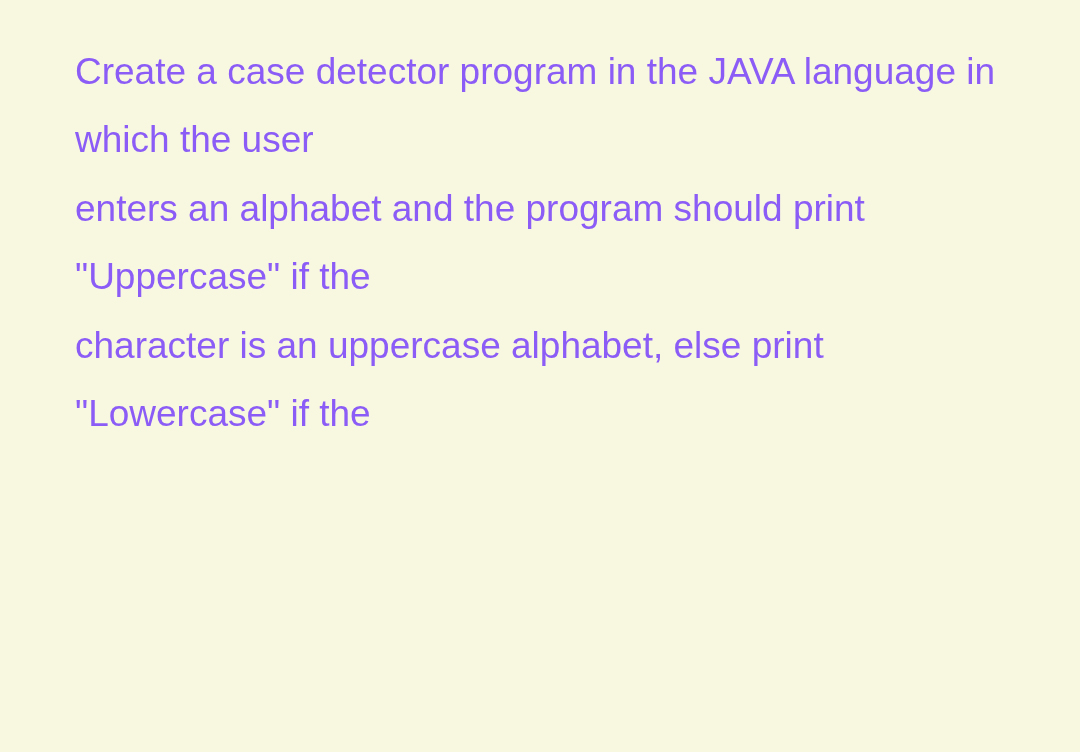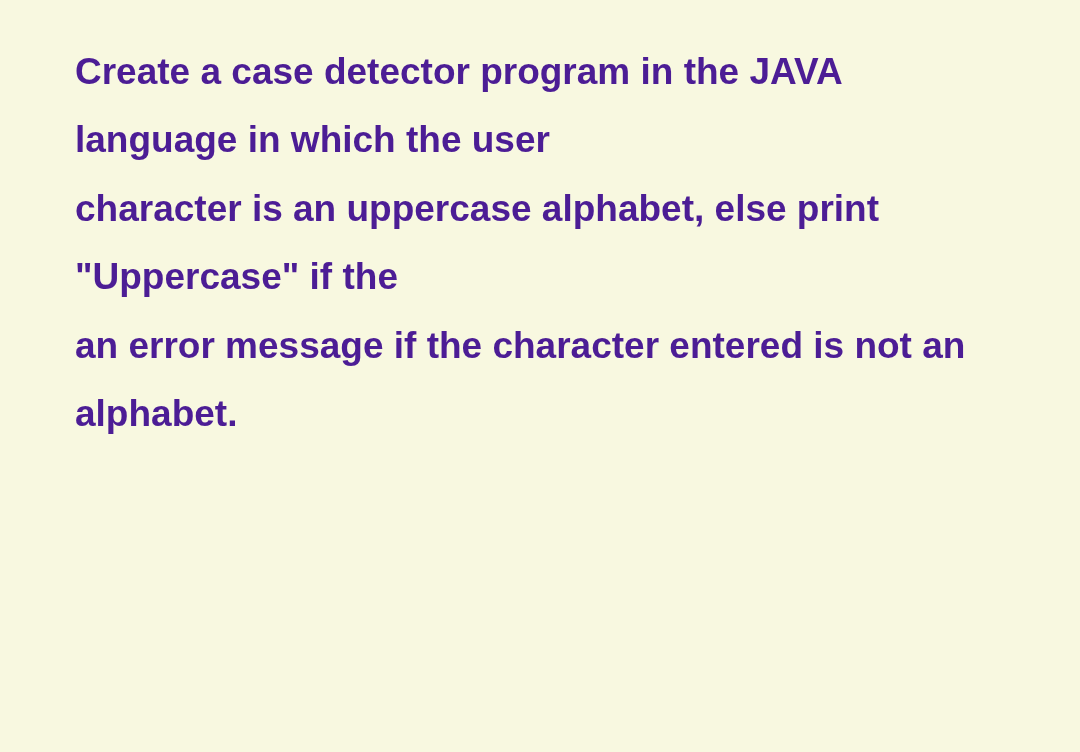--- a/index.html
+++ b/index.html
@@ -9,26 +9,26 @@
     }
     body {
       width: 1080px;
       height: 752px;
       background-color: #f8f8e0;
       font-family: Arial, Helvetica, sans-serif;
       padding: 38px 75px;
       overflow: hidden;
     }
     .content {
-      color: #4c1d95;
+      color: #8b5cf6;
       font-size: 37px;
       line-height: 1.85;
-      font-weight: 700;
+      font-weight: 400;
     }
   </style>
 </head>
 <body>
 
 <div class="content">
   <div>Create a case detector program in the JAVA language in which the user</div>
-  <div>character is an uppercase alphabet, else print "Uppercase" if the</div>
-  <div>an error message if the character entered is not an alphabet.</div>
+  <div>enters an alphabet and the program should print "Uppercase" if the</div>
+  <div>character is an uppercase alphabet, else print "Lowercase" if the</div>
 </div>
 
 </body></html>

